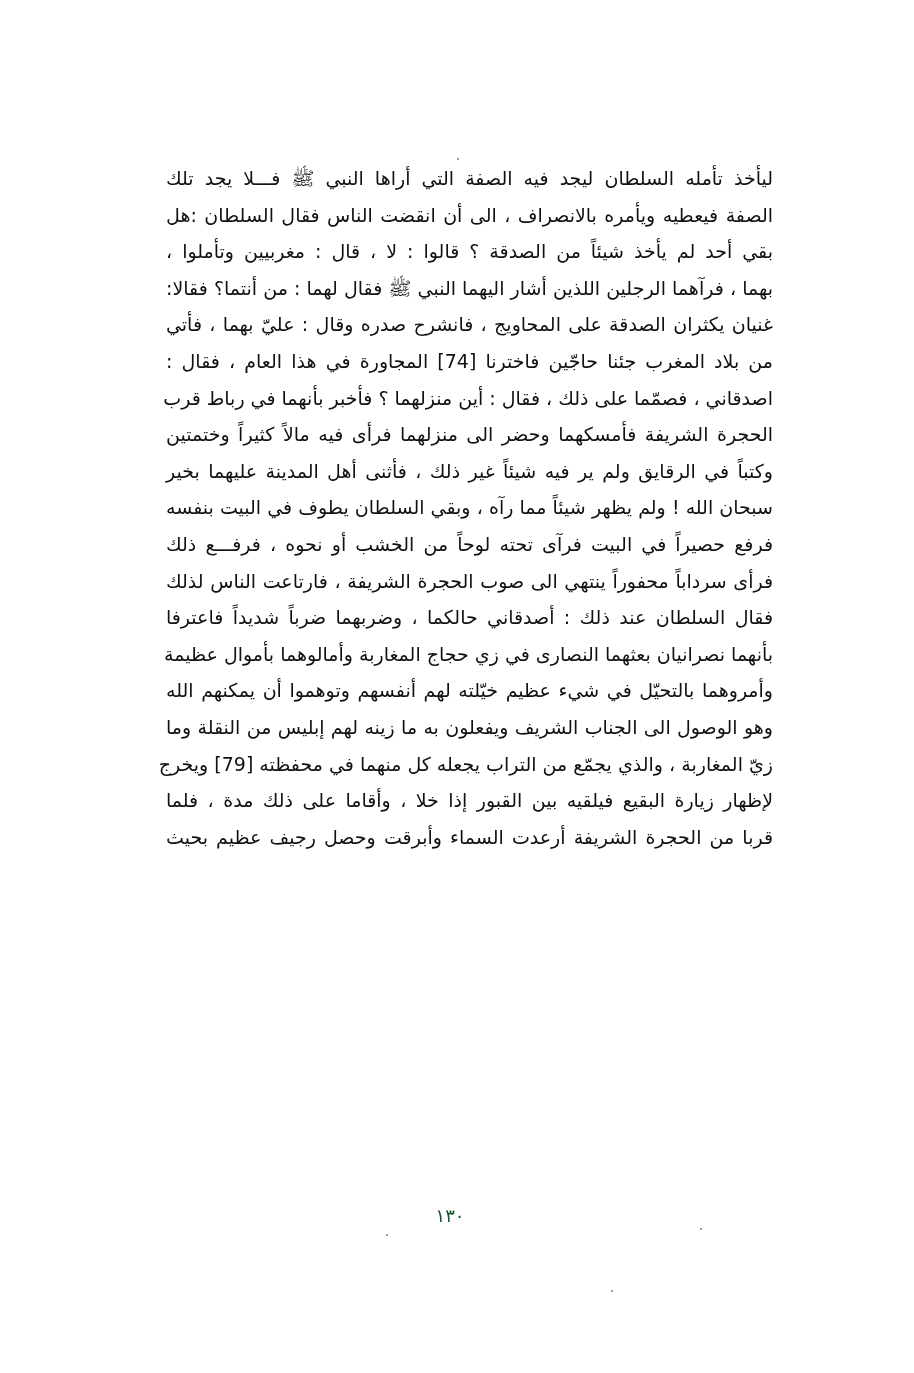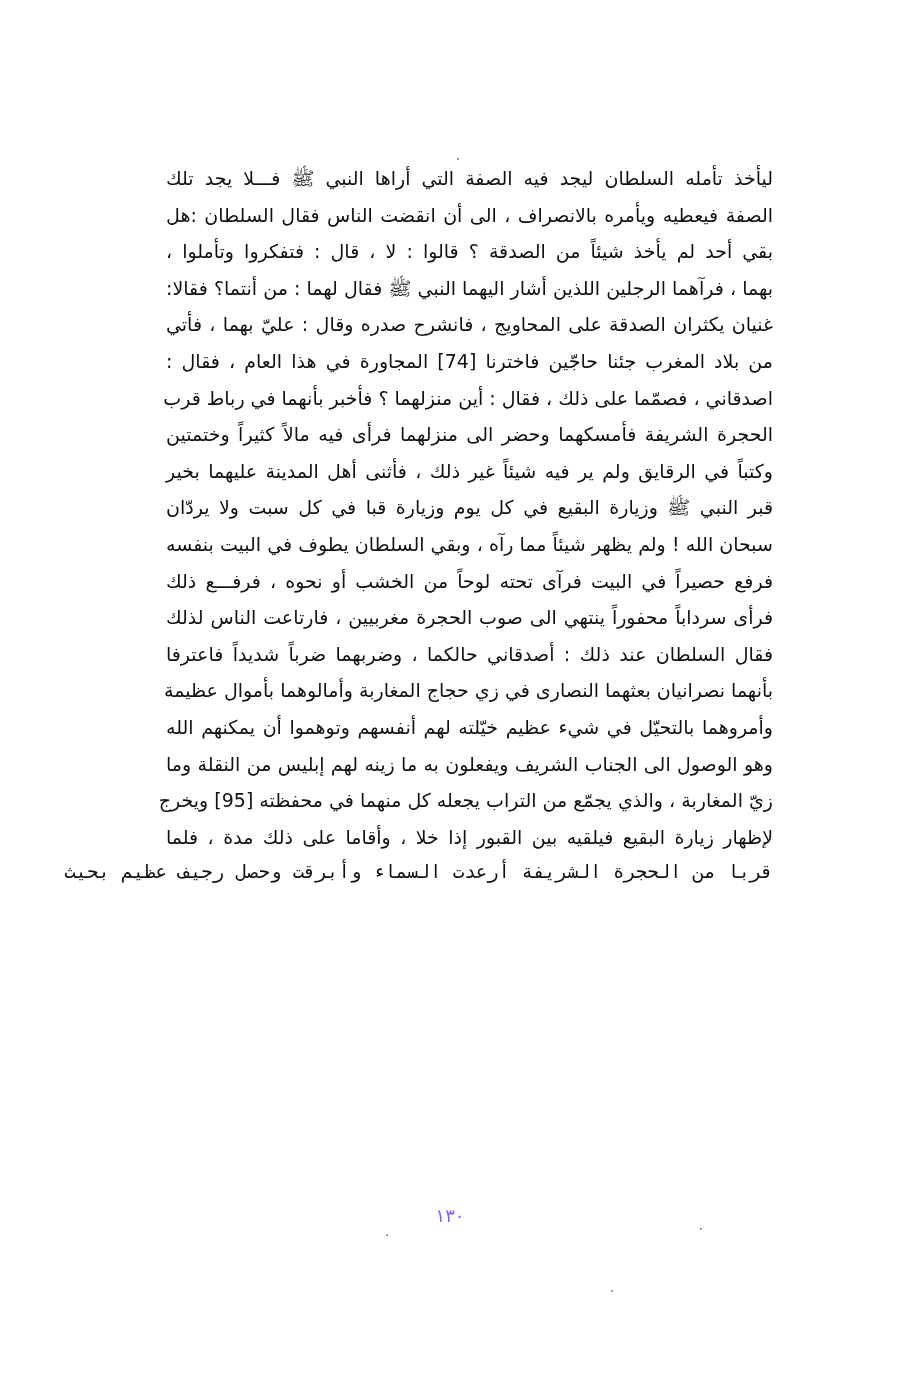--- a/index.html
+++ b/index.html
@@ -35,63 +35,61 @@
       height: 36.6px;
       line-height: 36.6px;
       font-size: 19px;
       text-align: justify;
       text-align-last: justify;
       white-space: nowrap;
       overflow: visible;
     }
     .line.last {
       text-align-last: justify;
-      font-family: Liberation Mono, monospace;
     }
     .page-number {
       position: absolute;
       top: 1205px;
       left: 420px;
       width: 60px;
       text-align: center;
       direction: rtl;
       font-size: 18px;
-      color: #8b5cf6;
+      color: #14532d;
     }
     .speck {
       position: absolute;
       width: 2px;
       height: 2px;
       background: #777;
       border-radius: 1px;
     }
   </style>
 </head>
 <body>
 
 <div class="page">
   <div class="text-block">
     <div class="line">ليأخذ تأمله السلطان ليجد فيه الصفة التي أراها النبي ﷺ فـــلا يجد تلك</div>
     <div class="line">الصفة فيعطيه ويأمره بالانصراف ، الى أن انقضت الناس فقال السلطان :هل</div>
-    <div class="line">بقي أحد لم يأخذ شيئاً من الصدقة ؟ قالوا : لا ، قال : فتفكروا وتأملوا ،</div>
+    <div class="line">بقي أحد لم يأخذ شيئاً من الصدقة ؟ قالوا : لا ، قال : مغربيين وتأملوا ،</div>
     <div class="line">بهما ، فرآهما الرجلين اللذين أشار اليهما النبي ﷺ فقال لهما : من أنتما؟ فقالا:</div>
     <div class="line">غنيان يكثران الصدقة على المحاويج ، فانشرح صدره وقال : عليّ بهما ، فأتي</div>
     <div class="line">من بلاد المغرب جئنا حاجّين فاخترنا [74] المجاورة في هذا العام ، فقال :</div>
     <div class="line">اصدقاني ، فصمّما على ذلك ، فقال : أين منزلهما ؟ فأخبر بأنهما في رباط قرب</div>
     <div class="line">الحجرة الشريفة فأمسكهما وحضر الى منزلهما فرأى فيه مالاً كثيراً وختمتين</div>
     <div class="line">وكتباً في الرقايق ولم ير فيه شيئاً غير ذلك ، فأثنى أهل المدينة عليهما بخير</div>
-    <div class="line">قبر النبي ﷺ وزيارة البقيع في كل يوم وزيارة قبا في كل سبت ولا يردّان</div>
     <div class="line">سبحان الله ! ولم يظهر شيئاً مما رآه ، وبقي السلطان يطوف في البيت بنفسه</div>
     <div class="line">فرفع حصيراً في البيت فرآى تحته لوحاً من الخشب أو نحوه ، فرفـــع ذلك</div>
-    <div class="line">فرأى سرداباً محفوراً ينتهي الى صوب الحجرة مغربيين ، فارتاعت الناس لذلك</div>
+    <div class="line">فرأى سرداباً محفوراً ينتهي الى صوب الحجرة الشريفة ، فارتاعت الناس لذلك</div>
     <div class="line">فقال السلطان عند ذلك : أصدقاني حالكما ، وضربهما ضرباً شديداً فاعترفا</div>
     <div class="line">بأنهما نصرانيان بعثهما النصارى في زي حجاج المغاربة وأمالوهما بأموال عظيمة</div>
     <div class="line">وأمروهما بالتحيّل في شيء عظيم خيّلته لهم أنفسهم وتوهموا أن يمكنهم الله</div>
     <div class="line">وهو الوصول الى الجناب الشريف ويفعلون به ما زينه لهم إبليس من النقلة وما</div>
-    <div class="line">زيّ المغاربة ، والذي يجمّع من التراب يجعله كل منهما في محفظته [95] ويخرج</div>
+    <div class="line">زيّ المغاربة ، والذي يجمّع من التراب يجعله كل منهما في محفظته [79] ويخرج</div>
     <div class="line">لإظهار زيارة البقيع فيلقيه بين القبور إذا خلا ، وأقاما على ذلك مدة ، فلما</div>
     <div class="line last">قربا من الحجرة الشريفة أرعدت السماء وأبرقت وحصل رجيف عظيم بحيث</div>
   </div>
 
   <div class="page-number">١٣٠</div>
 
   <span class="speck" style="left:457px;top:158px;"></span>
   <span class="speck" style="left:386px;top:1234px;"></span>
   <span class="speck" style="left:700px;top:1228px;"></span>
   <span class="speck" style="left:611px;top:1290px;"></span>

